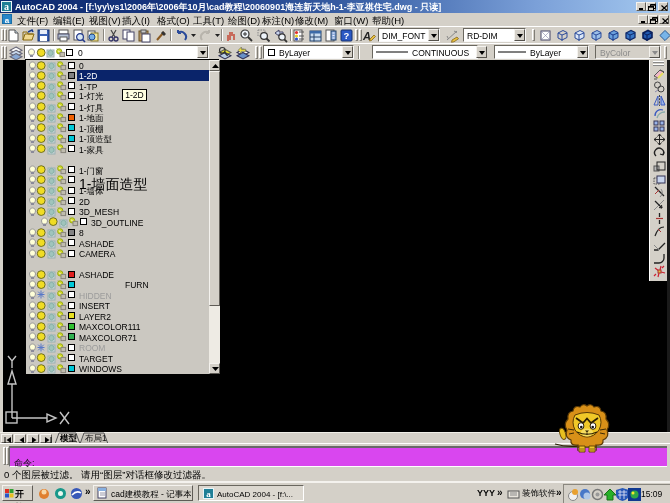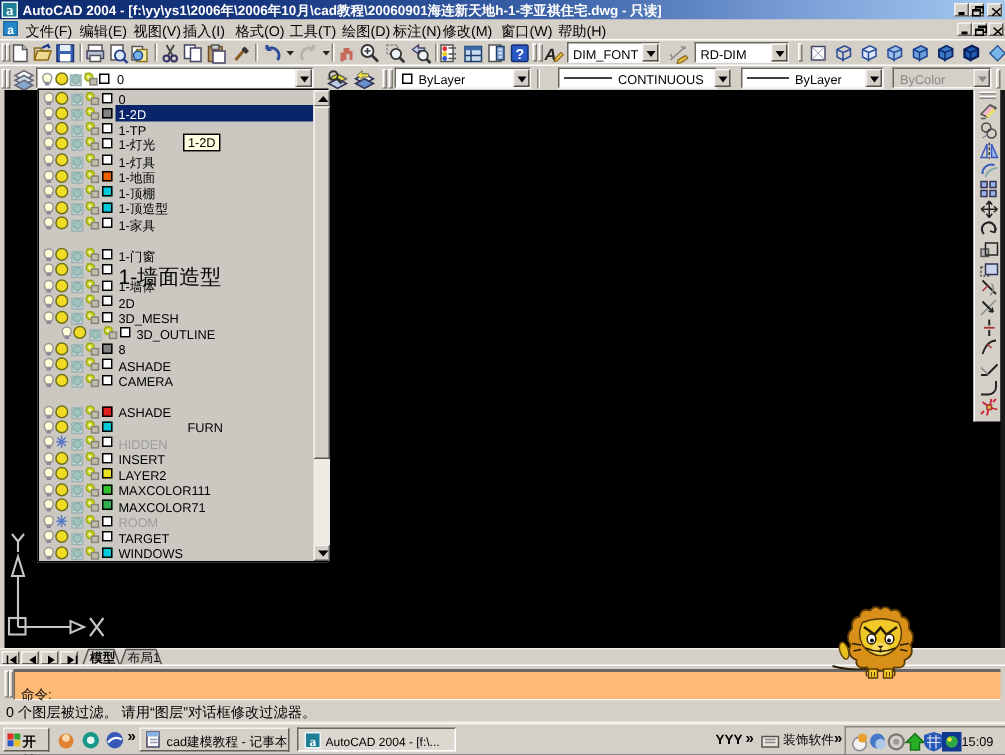--- a/index.html
+++ b/index.html
@@ -1066,21 +1066,21 @@
 <svg style="left:55px;top:-1px" width="58" height="12">
       <path d="M0 12 L4 1 H21 L25 12" fill="#d4d0c8" stroke="#555"></path>
       <path d="M25 12 L29 1 H49 L53 12" fill="#c6c2ba" stroke="#555"></path>
     </svg>
 <div class="abs" style="left:60px;top:0px;font-size:8.5px;font-weight:bold;color:#000;">模型</div>
 <div class="abs" style="left:85px;top:0px;font-size:8.5px;color:#111;">布局1</div>
 </div>
 <div class="abs" style="left:0;top:443px;width:670px;height:24px;background:#d4d0c8;border-top:1px solid #fff;">
     <div class="abs grip" style="left:3px;top:3px;height:18px;"></div>
     <div class="abs grip" style="left:6px;top:3px;height:18px;"></div>
-    <div class="abs" style="left:9px;top:2px;width:658px;height:21px;background:#fdba74;border-top:2px solid #686868;border-left:1px solid #686868;border-bottom:1px solid #fff;">
+    <div class="abs" style="left:9px;top:2px;width:658px;height:21px;background:#d946ef;border-top:2px solid #686868;border-left:1px solid #686868;border-bottom:1px solid #fff;">
       <div class="abs" style="left:4px;top:9px;font-size:9px;color:#111;">命令:</div>
     </div>
   </div>
 <div class="abs" style="left:0;top:467px;width:670px;height:14px;background:#d4d0c8;">
     <div class="abs" style="left:4px;top:2px;font-size:9.5px;color:#000;">0 个图层被过滤。 请用“图层”对话框修改过滤器。</div>
   </div>
 <div class="abs" style="left:0;top:481px;width:670px;height:22px;background:#d4d0c8;border-top:2px solid #f4f2ee;">
 <div class="abs ras" style="left:2px;top:2px;width:31px;height:16px;">
       <svg style="left:2px;top:3px" width="9" height="9">
         <rect x="0" y="0" width="4" height="4" fill="#e03024"></rect>

